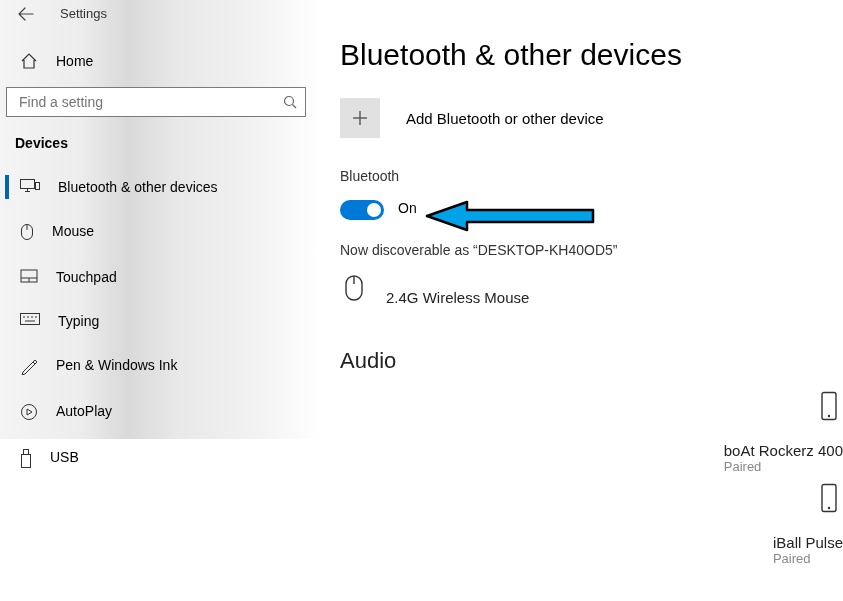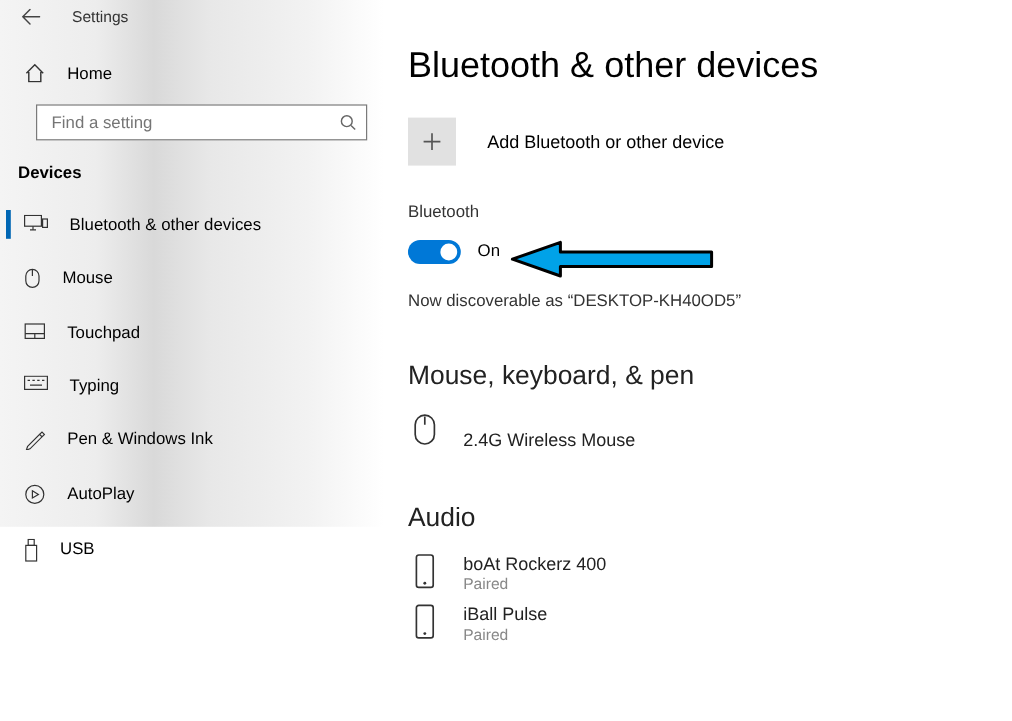--- a/index.html
+++ b/index.html
@@ -3,41 +3,41 @@
 <meta charset="utf-8">
 <style>
   html,body{margin:0;padding:0;font-family:"Segoe UI",Arial,sans-serif;background:#fff;color:#000;}
   .window{width:843px;height:601px;position:relative;overflow:hidden;}
   .sidebar{position:absolute;left:0;top:0;width:320px;height:439px;
     background:linear-gradient(90deg,#f4f4f4 0%,#ededed 25%,#d9d9d9 40%,#e8e8e8 55%,#f2f2f2 80%,#ffffff 100%);
     box-sizing:border-box;}
   .hdr{padding:6px 0 0 18px;display:flex;align-items:center;gap:26px;color:#333;font-size:13px;}
   .icon{display:inline-flex;align-items:center;justify-content:center;}
   .nav-home{display:flex;align-items:center;gap:16px;padding:13px 0 13px 20px;font-size:14px;margin-top:18px;}
-  .search-row{padding:4px 14px 0 30px;}
+  .search-row{padding:4px 14px 0 6px;}
   .search{display:flex;align-items:center;height:30px;border:1px solid #7a7a7a;background:#fff;box-sizing:border-box;padding:0 8px 0 10px;}
   .search input{flex:1;border:none;outline:none;font-size:14px;color:#666;background:transparent;}
   .section-label{font-weight:600;font-size:14px;padding:18px 0 10px 15px;}
   .nav{padding:4px 0 0 0;}
   .nav-item{display:flex;align-items:flex-start;gap:18px;padding:14px 0 14px 20px;font-size:14px;position:relative;}
   .nav-item.selected::before{content:"";position:absolute;left:5px;top:10px;bottom:10px;width:4px;background:#0066b4;}
   .main{position:absolute;left:340px;top:0;right:0;bottom:0;padding:0;}
   h1{font-weight:300;font-size:30px;margin:38px 0 26px 0;color:#000;}
   .add-row{display:flex;align-items:center;gap:26px;}
   .add-btn{width:40px;height:40px;background:#e1e1e1;display:flex;align-items:center;justify-content:center;}
   .add-label{font-size:15px;}
   .sub-label{font-size:14px;margin-top:30px;color:#333;}
   .toggle-row{display:flex;align-items:flex-start;gap:14px;margin-top:16px;position:relative;}
   .toggle{width:44px;height:20px;border-radius:10px;background:#0078d7;position:relative;}
   .toggle .knob{position:absolute;right:3px;top:3px;width:14px;height:14px;border-radius:50%;background:#fff;}
   .toggle-label{font-size:14px;}
   .discover{font-size:14px;margin-top:22px;color:#333;}
   h2{font-weight:400;font-size:22px;margin:42px 0 14px 0;color:#222;}
   .device-row{display:flex;align-items:flex-end;gap:18px;margin:12px 0;}
-  .device-row.tight{margin:6px 0;}
+  .device-row.tight{margin:6px 0;flex-direction:column;}
   .dev-icon{width:28px;height:36px;display:flex;align-items:center;justify-content:center;}
   .dev-text{display:flex;flex-direction:column;}
   .dev-name{font-size:15px;color:#222;}
   .dev-status{font-size:13px;color:#888;}
   
   .arrow-ann{position:absolute;left:425px;top:200px;}
 </style>
 </head>
 <body>
 
@@ -168,21 +168,20 @@
 
     <div class="toggle-row">
       <div class="toggle">
           <div class="knob"></div>
         </div>
       <span class="toggle-label">On</span>
     </div>
 
     <div class="discover">Now discoverable as “DESKTOP-KH40OD5”</div>
 
-    <h2>Mouse, keyboard, &amp; pen</h2>
     <div class="device-row">
       <span class="dev-icon">
         <svg width="20" height="28" viewBox="0 0 20 28">
             <rect x="2" y="2" width="16" height="24" rx="8" stroke="#333" stroke-width="1.4" fill="none"></rect>
             <line x1="10" y1="3" x2="10" y2="10" stroke="#333" stroke-width="1.4"></line>
           </svg>
       </span>
       <div class="dev-text">
         <span class="dev-name">2.4G Wireless Mouse</span>
       </div>

